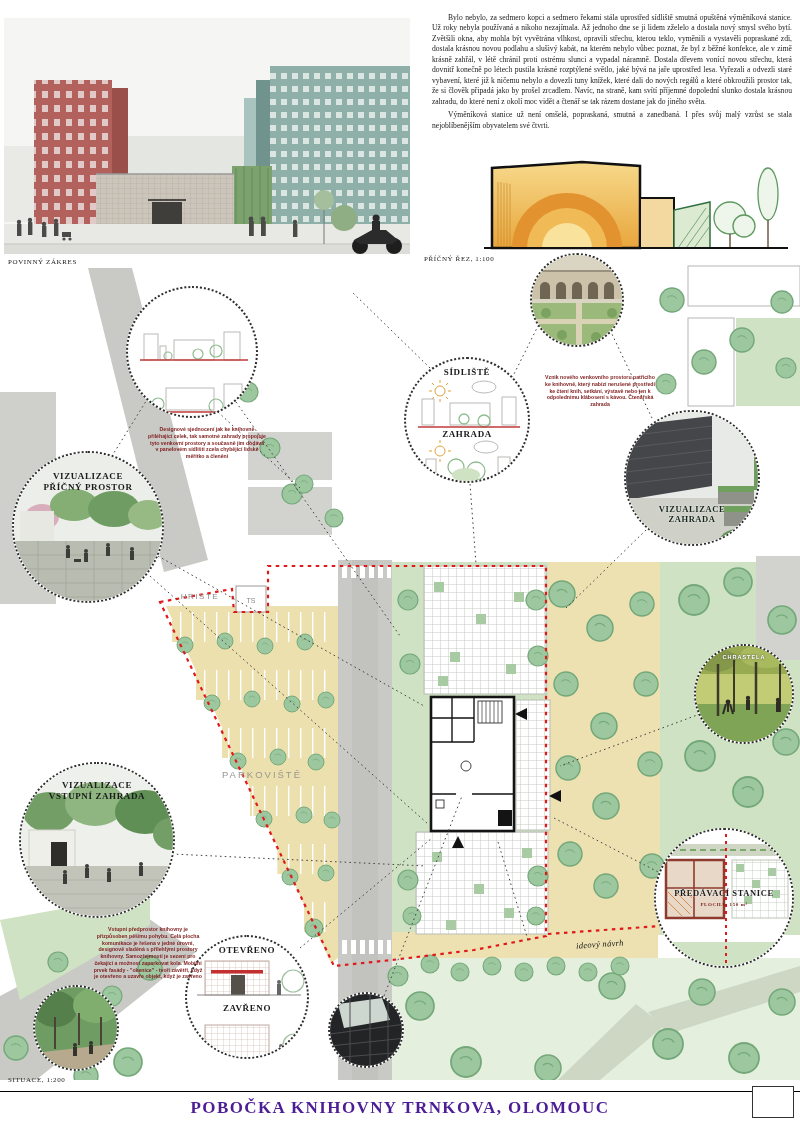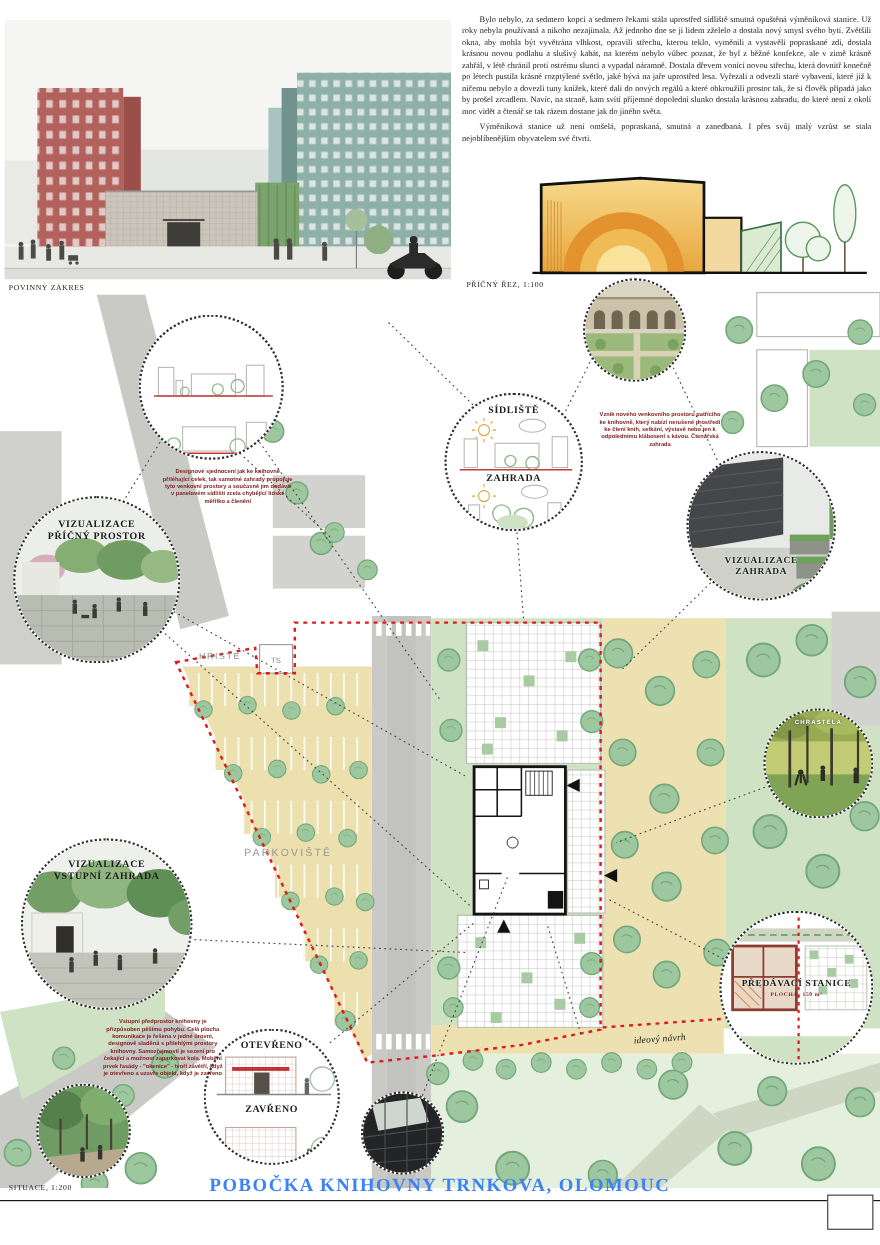--- a/index.html
+++ b/index.html
@@ -1,28 +1,28 @@
 <!DOCTYPE html>
 <html><head>
 <meta charset="utf-8">
 <style>
   html,body{margin:0;padding:0;background:#888;}
   .board{position:relative;width:800px;height:1132px;background:#fff;font-family:"Liberation Serif",serif;overflow:hidden;margin:0 auto;}
   .abs{position:absolute;}
   .cap{position:absolute;font-size:7px;letter-spacing:.6px;color:#222;}
   .story{position:absolute;left:420px;top:13px;width:372px;font-size:7.6px;line-height:1.38;text-align:justify;color:#1a1a1a;}
-  .story p{margin:0 0 3px 0;text-indent:16px;}
+  .story p{margin:0 0 3px 12px;text-indent:16px;}
   .story .stitle{margin:0 0 5px 0;text-indent:0;}
   .callout{position:absolute;border-radius:50%;border:2px dotted #2e2e2e;background:#fff;overflow:hidden;box-sizing:border-box;}
   .clabel{position:absolute;left:0;width:100%;text-align:center;font-weight:bold;font-size:9px;letter-spacing:.6px;color:#1b1b1b;line-height:1.22;}
   .clabel.small{font-size:8.5px;}
   .note{position:absolute;color:#7e1d1d;font-family:"Liberation Sans",sans-serif;font-size:5.2px;font-weight:bold;text-align:center;line-height:1.3;}
   .hand{position:absolute;font-style:italic;font-size:8.5px;color:#111;transform:rotate(-4deg);letter-spacing:.3px;}
   .rule{position:absolute;left:0;right:0;top:1091px;border-top:1px solid #000;}
-  .title{position:absolute;left:0;right:0;top:1068px;text-align:center;font-weight:bold;font-size:17px;letter-spacing:1.4px;color:#3b82f6;}
+  .title{position:absolute;left:0;right:0;top:1098px;text-align:center;font-weight:bold;font-size:17px;letter-spacing:1.4px;color:#4c1d95;}
   .stamp{position:absolute;left:752px;top:1086px;width:40px;height:30px;border:1px solid #333;background:#fff;}
   .psvg{position:absolute;left:0;top:0;}
   .stage{position:absolute;font-weight:bold;font-size:9px;font-family:"Liberation Serif",serif;}
   .caption-photo{position:absolute;left:0;width:100%;text-align:center;font-family:"Liberation Sans",sans-serif;font-weight:bold;font-size:5.5px;color:#fff;text-shadow:0 0 2px #333;letter-spacing:1px;}
 </style>
 </head>
 <body>
 
 <div class="board">
 

